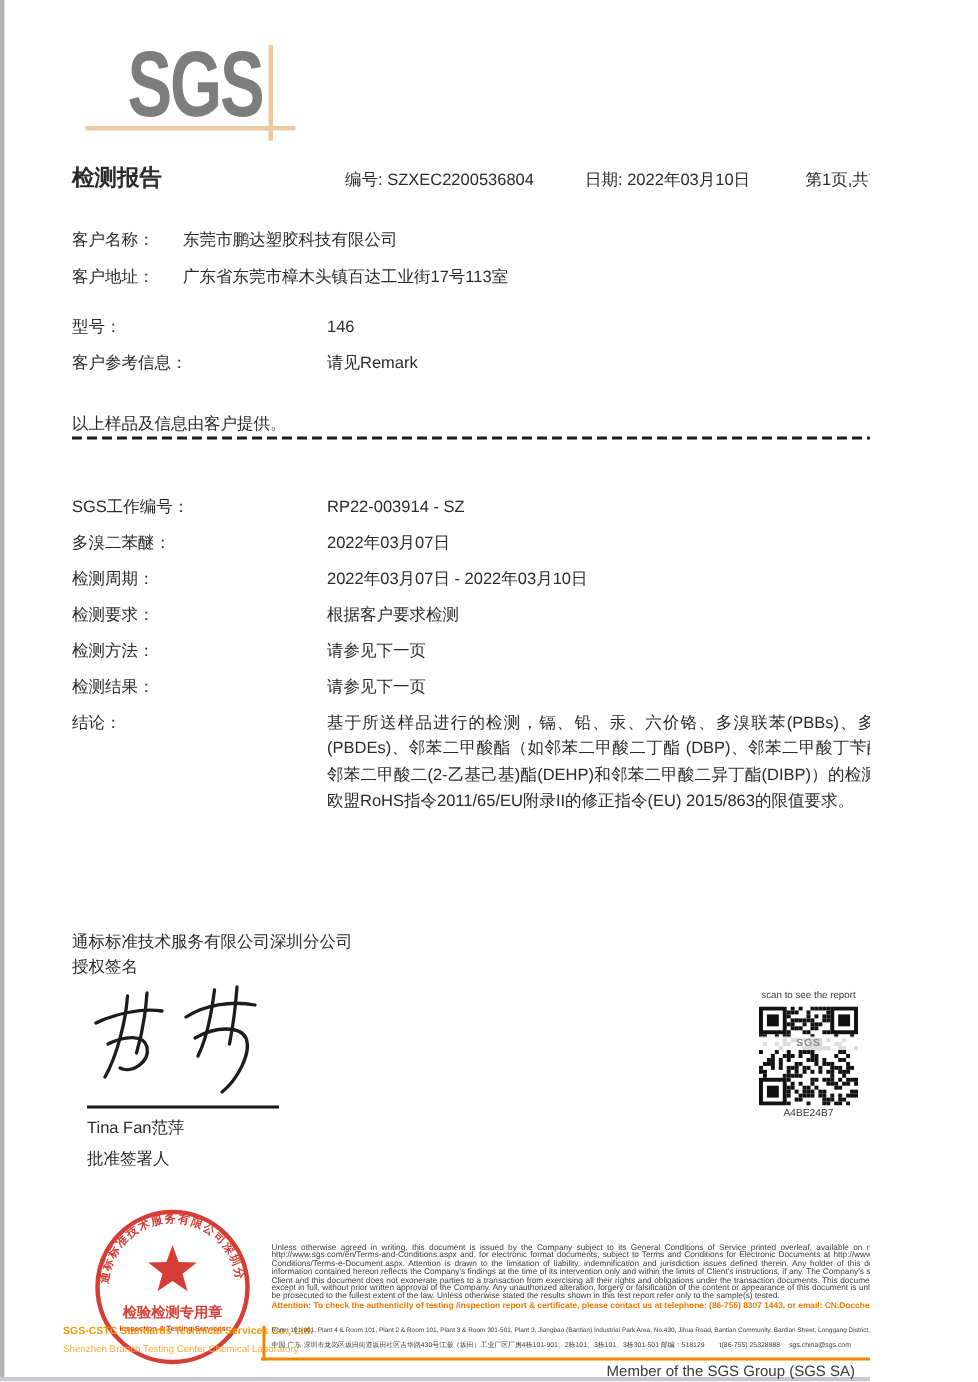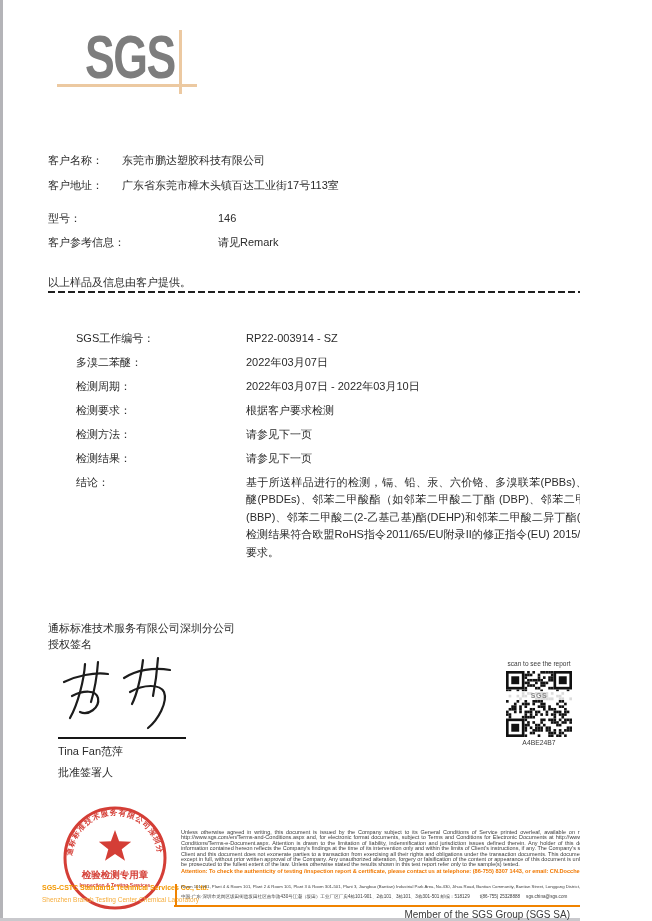--- a/index.html
+++ b/index.html
@@ -29,21 +29,21 @@
   .sec-sample{position:absolute;left:48px;top:210px;width:580px;}
   .sec-sample .kv{margin-bottom:8px;}
   .sec-sample .k{width:170px;}
   .sample-note{position:absolute;left:48px;top:275px;font-size:11px;}
 
   .dash-line{position:absolute;left:48px;top:291px;width:580px;height:2px;
              background:repeating-linear-gradient(90deg,#1e1e1e 0 7px,transparent 7px 10px);}
 
   .sec-details{position:absolute;left:48px;top:330px;width:584px;}
   .sec-details .kv{margin-bottom:8px;}
-  .sec-details .k{width:170px;margin-left:28px;}
+  .sec-details .k{width:170px;}
   .conclusion .v{width:412px;line-height:17.4px;text-align:justify;}
 
   
   .sig-company{position:absolute;left:48px;top:621px;font-size:11px;line-height:15px;}
   .sig-auth{position:absolute;left:48px;top:637px;font-size:11px;font-family:Liberation Mono, monospace;}
   .sig-svg{position:absolute;left:58px;top:652px;}
   .sig-line{position:absolute;left:58px;top:737px;width:128px;height:2px;background:#161616;}
   .sig-name{position:absolute;left:58px;top:744px;font-size:11px;}
   .sig-title{position:absolute;left:58px;top:765px;font-size:11px;}
 
@@ -76,20 +76,26 @@
 <body>
 
 <div class="page">
   <div class="edge-left"></div>
   <div class="edge-bottom"></div>
 
   <div class="logo-text">SGS</div>
   <div class="logo-hline"></div>
   <div class="logo-vline"></div>
 
+  <div class="title-row">
+    <span class="doc-title">检测报告</span>
+    <span class="report-no"><span>编号: </span><span>SZXEC2200536804</span></span>
+    <span class="report-date"><span>日期: </span><span>2022年03月10日</span></span>
+    <span class="page-info">第1页,共7页</span>
+  </div>
 
   <div class="sec-client">
     <div class="kv">
       <span class="k">客户名称：</span>
       <span class="v">东莞市鹏达塑胶科技有限公司</span>
     </div>
     <div class="kv">
       <span class="k">客户地址：</span>
       <span class="v">广东省东莞市樟木头镇百达工业街17号113室</span>
     </div>

